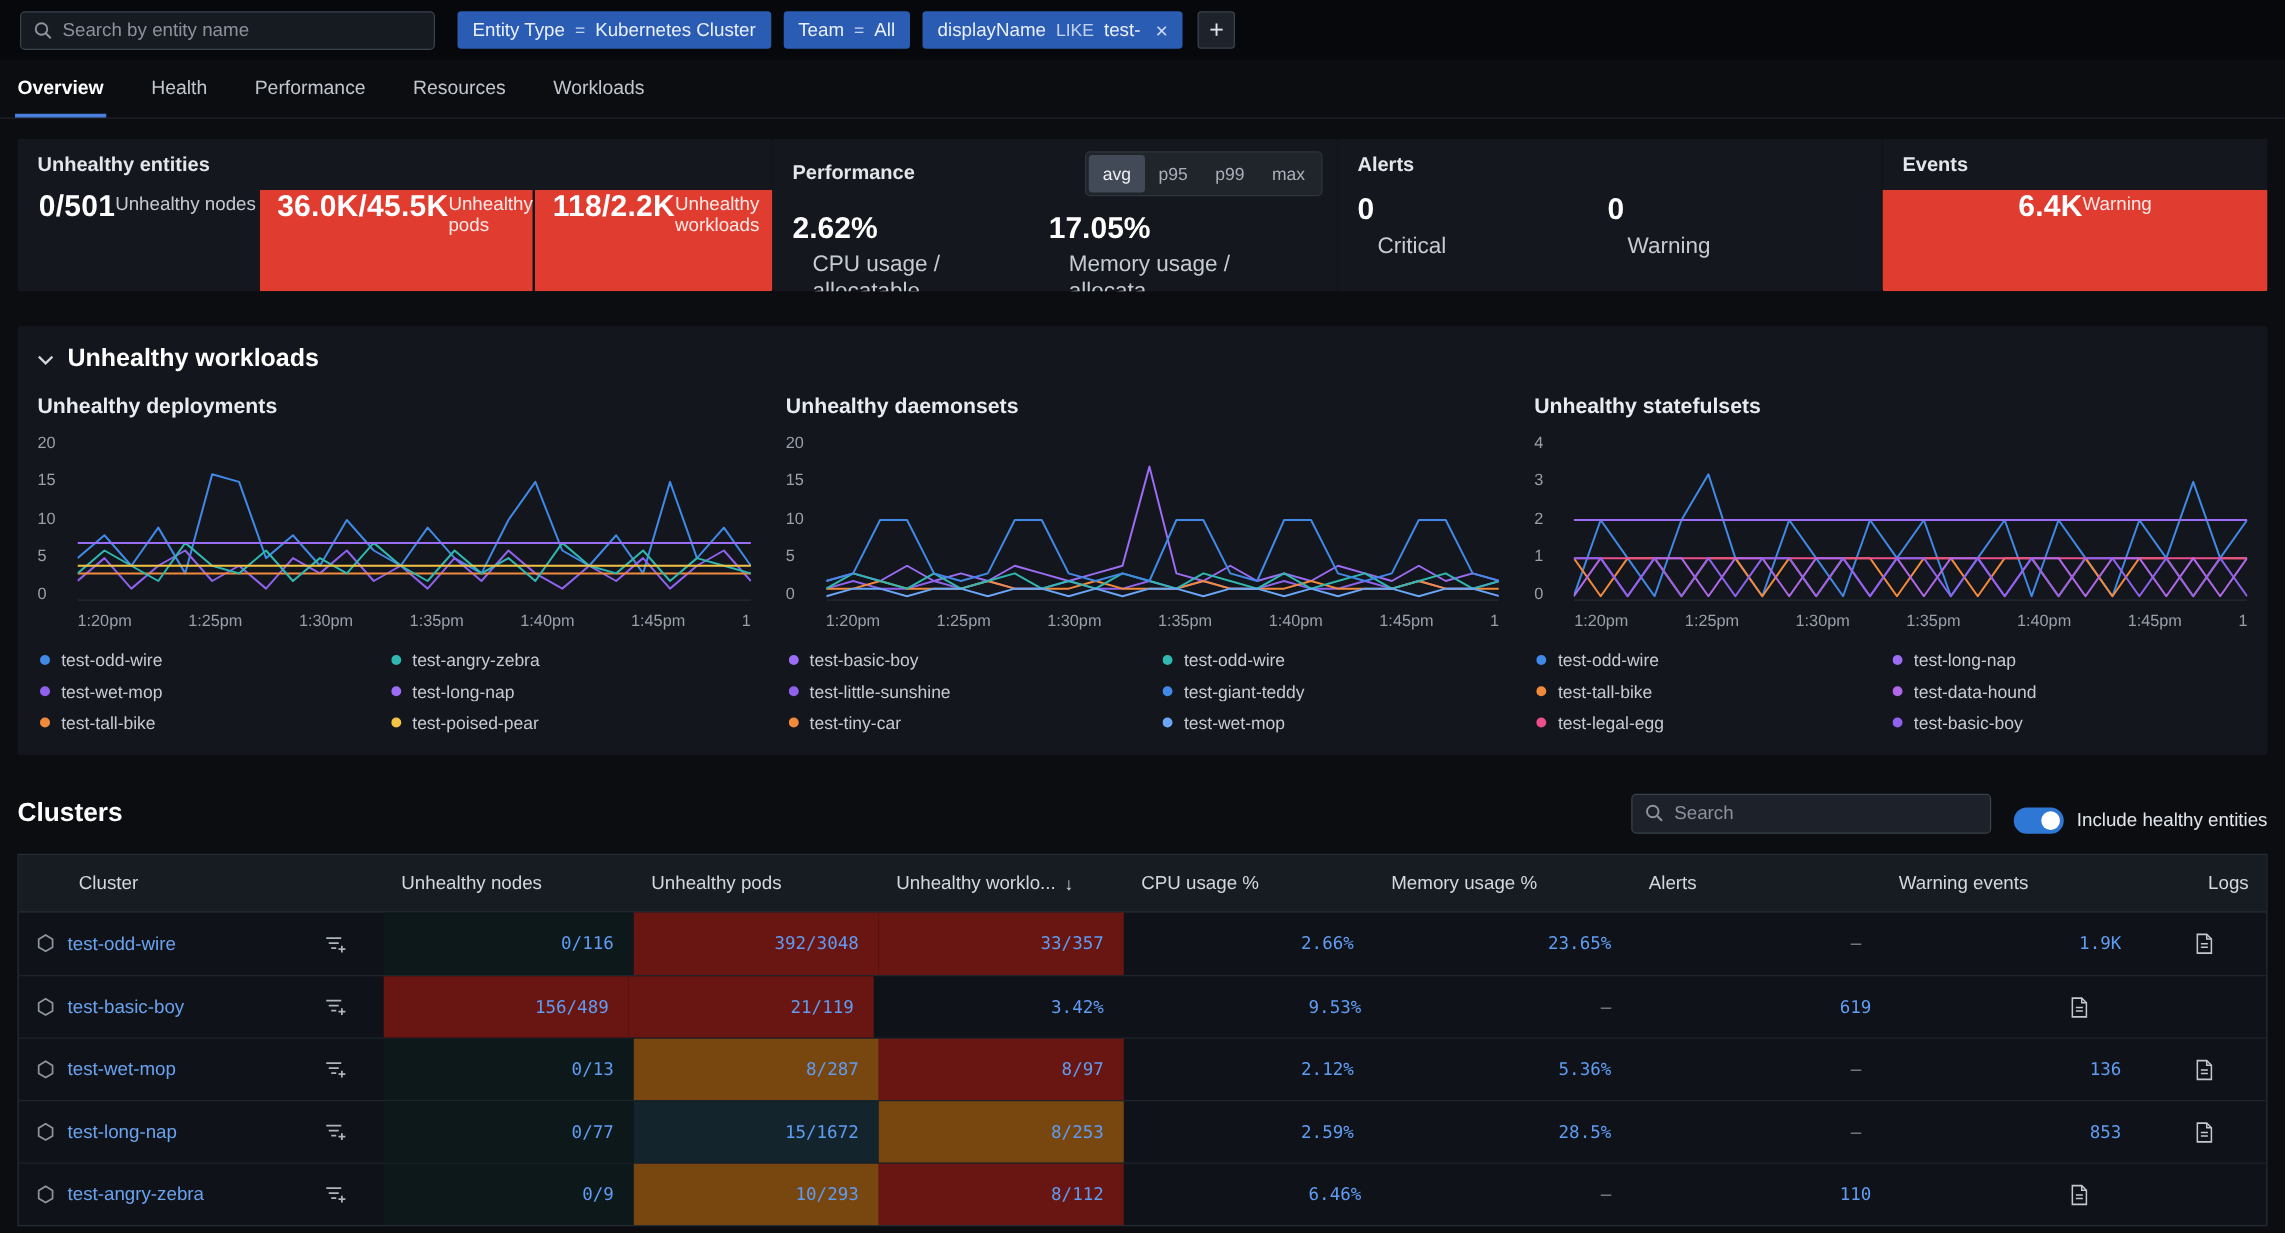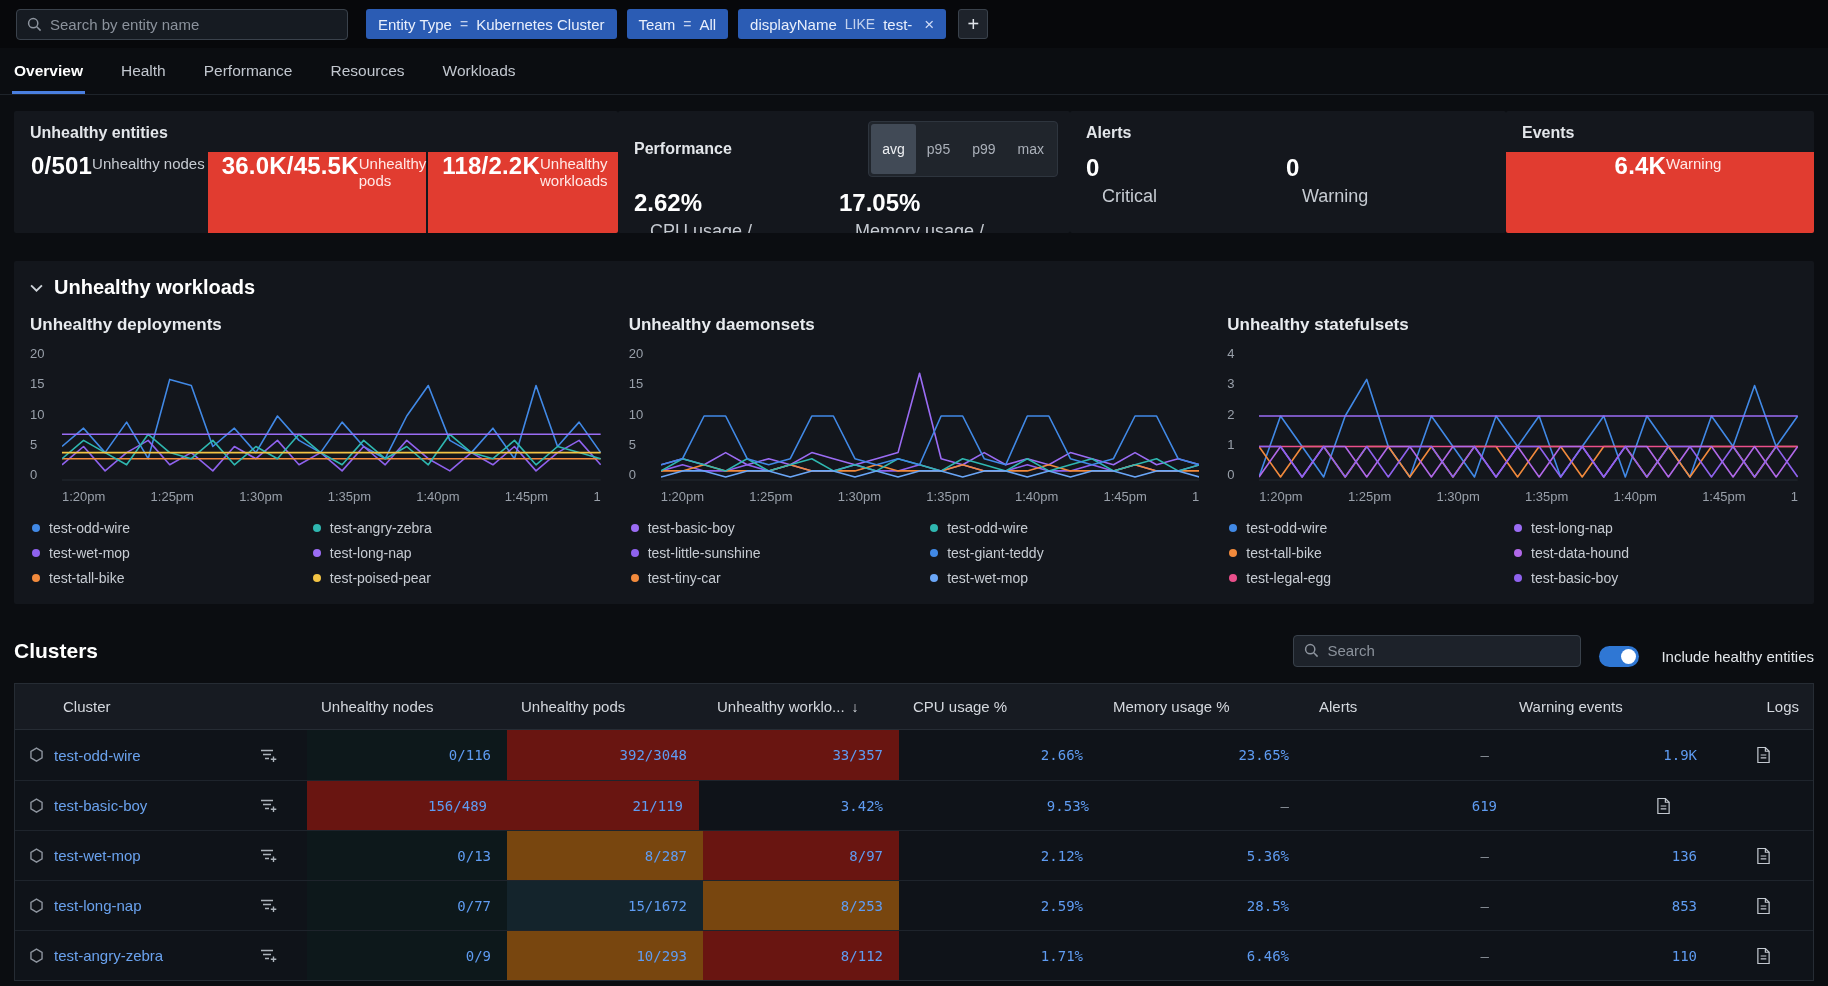--- a/index.html
+++ b/index.html
@@ -39,21 +39,21 @@
   .tile { flex: 1; display: flex; flex-direction: row; justify-content: center; padding-left: 14px; cursor: pointer; }
   .tile.plain { padding-left: 16px; }
   .tile.alert { background: #e13c30; }
   .tile-value { font-size: 24px; font-weight: 700; color: #fff; letter-spacing: .2px; }
   .tile-label { font-size: 15px; color: #c6cbd2; margin-top: 3px; }
   .tile.alert .tile-label { color: #ffe9e7; }
   .card-performance { width: 452px; }
   .card-head { display: flex; justify-content: space-between; align-items: center; padding: 10px 12px 0 16px; }
   .card-head .card-title { padding: 0; }
   .seg { display: flex; background: #20252c; border: 1px solid #2e353e; border-radius: 4px; padding: 2px; }
-  .seg-btn { font-size: 14px; color: #aab0b9; padding: 17px 11px; border-radius: 3px; cursor: pointer; }
+  .seg-btn { font-size: 14px; color: #aab0b9; padding: 7px 11px; border-radius: 3px; cursor: pointer; }
   .seg-btn.selected { background: #414a56; color: #eef0f3; }
   .stats { display: flex; padding: 12px 16px 0; }
   .card-performance .stat { width: 205px; }
   .card-alerts { width: 436px; }
   .card-alerts .stat { width: 200px; }
   .stat-value { font-size: 24px; font-weight: 700; color: #fff; }
   .stat-label { font-size: 18px; color: #c6cbd2; margin-top: 4px; margin-left: 16px; }
   .card-events { flex: 1; }
   .card-events .tile { margin-top: 10px; padding-left: 16px; }
 
@@ -76,21 +76,21 @@
 
   
   .clusters-section { margin: 30px 14px 0; }
   .clusters-head { display: flex; align-items: center; }
   .clusters-title { font-size: 21px; font-weight: 700; color: #fff; }
   .clusters-right { margin-left: auto; display: flex; align-items: center; gap: 18px; }
   .cluster-search { width: 288px; height: 32px; background: #1d222a; border: 1px solid #39414b; border-radius: 4px;
     display: flex; align-items: center; gap: 8px; padding: 0 10px; }
   .cluster-search input { flex: 1; background: transparent; border: 0; outline: none; color: #cfd4db; font-size: 15px; font-family: inherit; }
   .cluster-search input::placeholder { color: #8b929c; }
-  .toggle-wrap { display: flex; align-items: center; gap: 22px; font-size: 15px; color: #e2e6ea; cursor: pointer; margin-top: 12px; }
+  .toggle-wrap { display: flex; align-items: center; gap: 10px; font-size: 15px; color: #e2e6ea; cursor: pointer; margin-top: 12px; }
   .toggle { width: 40px; height: 21px; border-radius: 11px; background: #2f77d4; position: relative; flex: 0 0 auto; }
   .toggle-knob { position: absolute; right: 3px; top: 3px; width: 15px; height: 15px; border-radius: 50%; background: #fff; }
 
   .table { margin-top: 16px; border: 1px solid #262c34; background: #0f1319; }
   .thead { display: flex; background: #171b22; border-bottom: 1px solid #262c34; }
   .th { font-size: 15px; color: #d4d8de; padding: 14px 14px; display: flex; align-items: center; gap: 7px; cursor: pointer; }
   .sort-arrow { color: #d2d6dc; font-size: 14px; }
   .trow { display: flex; border-top: 1px solid #1e242c; height: 50px; }
   .trow:first-child { border-top: 0; }
   .td { display: flex; align-items: center; }
@@ -591,21 +591,20 @@
             <span class="filter-icon">
               <svg width="17" height="15" viewBox="0 0 17 15">
                 <path d="M1 2.5h12M3 6.5h8M5 10.5h4" stroke="#aeb5bd" stroke-width="1.4"></path>
                 <path d="M13.5 8.5v5.5M10.8 11.2h5.5" stroke="#aeb5bd" stroke-width="1.4"></path>
               </svg>
             </span>
           </div>
           <div class="td num col-nodes cell-nodes">0/9</div>
           <div class="td num col-pods sev-orange">10/293</div>
           <div class="td num col-workloads sev-red">8/112</div>
-          <div class="td num col-cpu">1.71%</div>
           <div class="td num col-mem">6.46%</div>
           <div class="td num dash col-alerts">—</div>
           <div class="td num col-warn">110</div>
           <div class="td logs-cell col-logs">
             <span>
               <svg width="15" height="18" viewBox="0 0 16 18">
                 <path d="M2 1h8l4 4v12H2z" fill="none" stroke="#c3c8cf" stroke-width="1.3"></path>
                 <path d="M10 1v4h4" fill="none" stroke="#c3c8cf" stroke-width="1.3"></path>
                 <path d="M5 9h6M5 12h6" stroke="#c3c8cf" stroke-width="1.2"></path>
               </svg>

